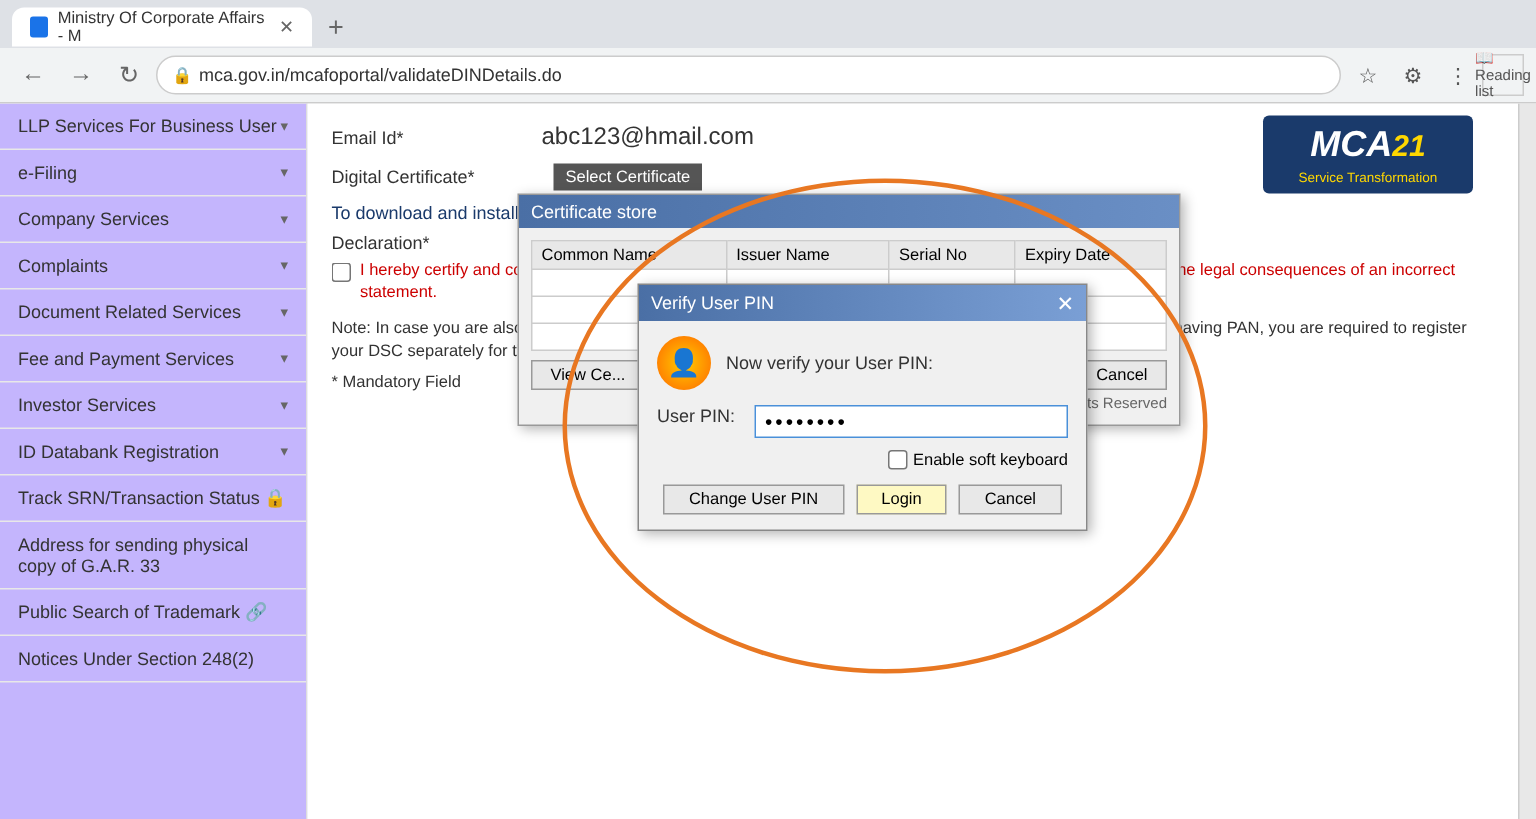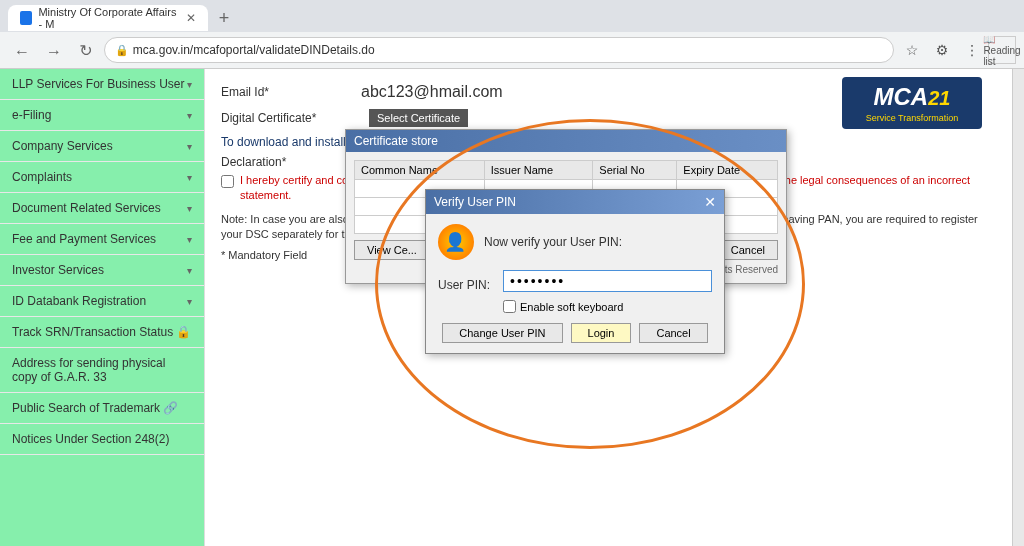--- a/index.html
+++ b/index.html
@@ -62,21 +62,21 @@
     
     .main-layout {
       display: flex;
       height: calc(546px - 68px);
       overflow: hidden;
     }
 
     
     .sidebar {
       width: 205px;
-      background: #86efac;
+      background: #c4b5fd;
       border-right: 1px solid #ddd;
       overflow-y: auto;
       flex-shrink: 0;
     }
     .sidebar-item {
       display: flex;
       align-items: center;
       justify-content: space-between;
       padding: 8px 12px;
       cursor: pointer;
@@ -216,38 +216,39 @@
       width: 36px; height: 36px;
       margin-right: 10px;
       background: radial-gradient(circle, #ffcc00, #ff6600);
       border-radius: 50%;
       display: flex; align-items: center; justify-content: center;
       font-size: 18px;
     }
     .pin-prompt { font-size: 12px; color: #333; }
     .pin-row {
       display: flex;
-      align-items: flex-end;
+      align-items: flex-start;
       margin-bottom: 8px;
     }
     .pin-label { width: 65px; font-size: 12px; color: #333; }
     .pin-input {
       flex: 1;
       border: 1px solid #4a90d9;
       padding: 2px 6px;
       font-size: 14px;
       letter-spacing: 2px;
       background: #fff;
     }
     .pin-checkbox-row {
       display: flex;
       align-items: center;
       margin-bottom: 10px;
       margin-left: 65px;
       font-size: 11px;
+      justify-content: flex-end;
     }
     .pin-checkbox-row input { margin-right: 4px; }
     .pin-buttons {
       display: flex;
       justify-content: center;
       gap: 8px;
     }
     .pin-btn {
       padding: 3px 16px;
       font-size: 11px;

